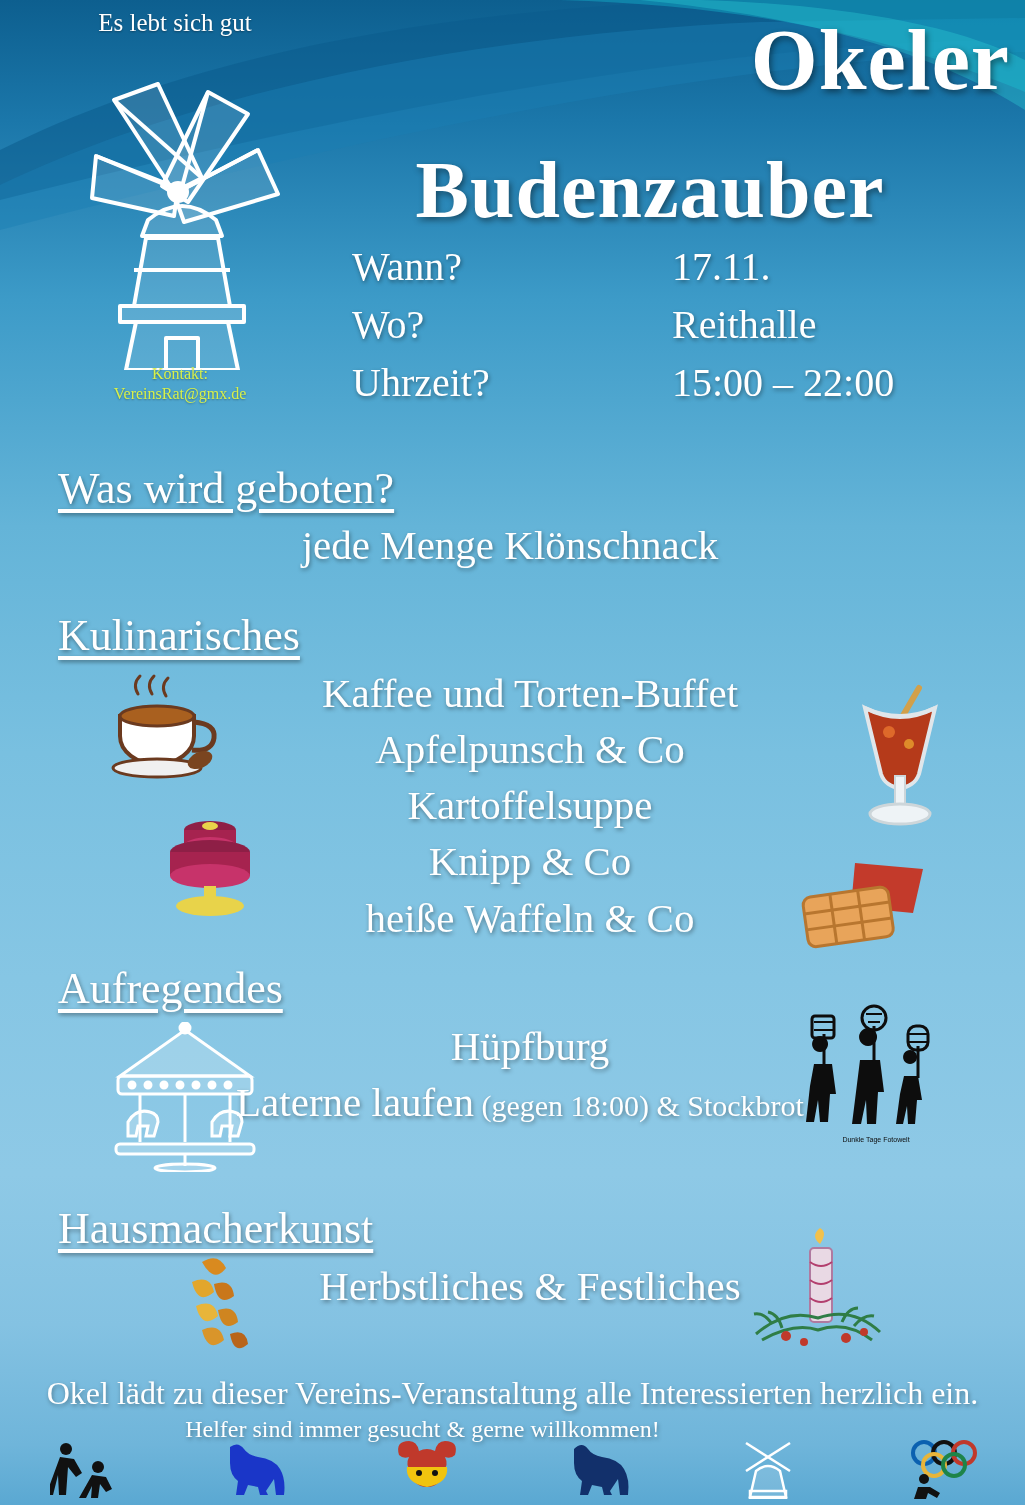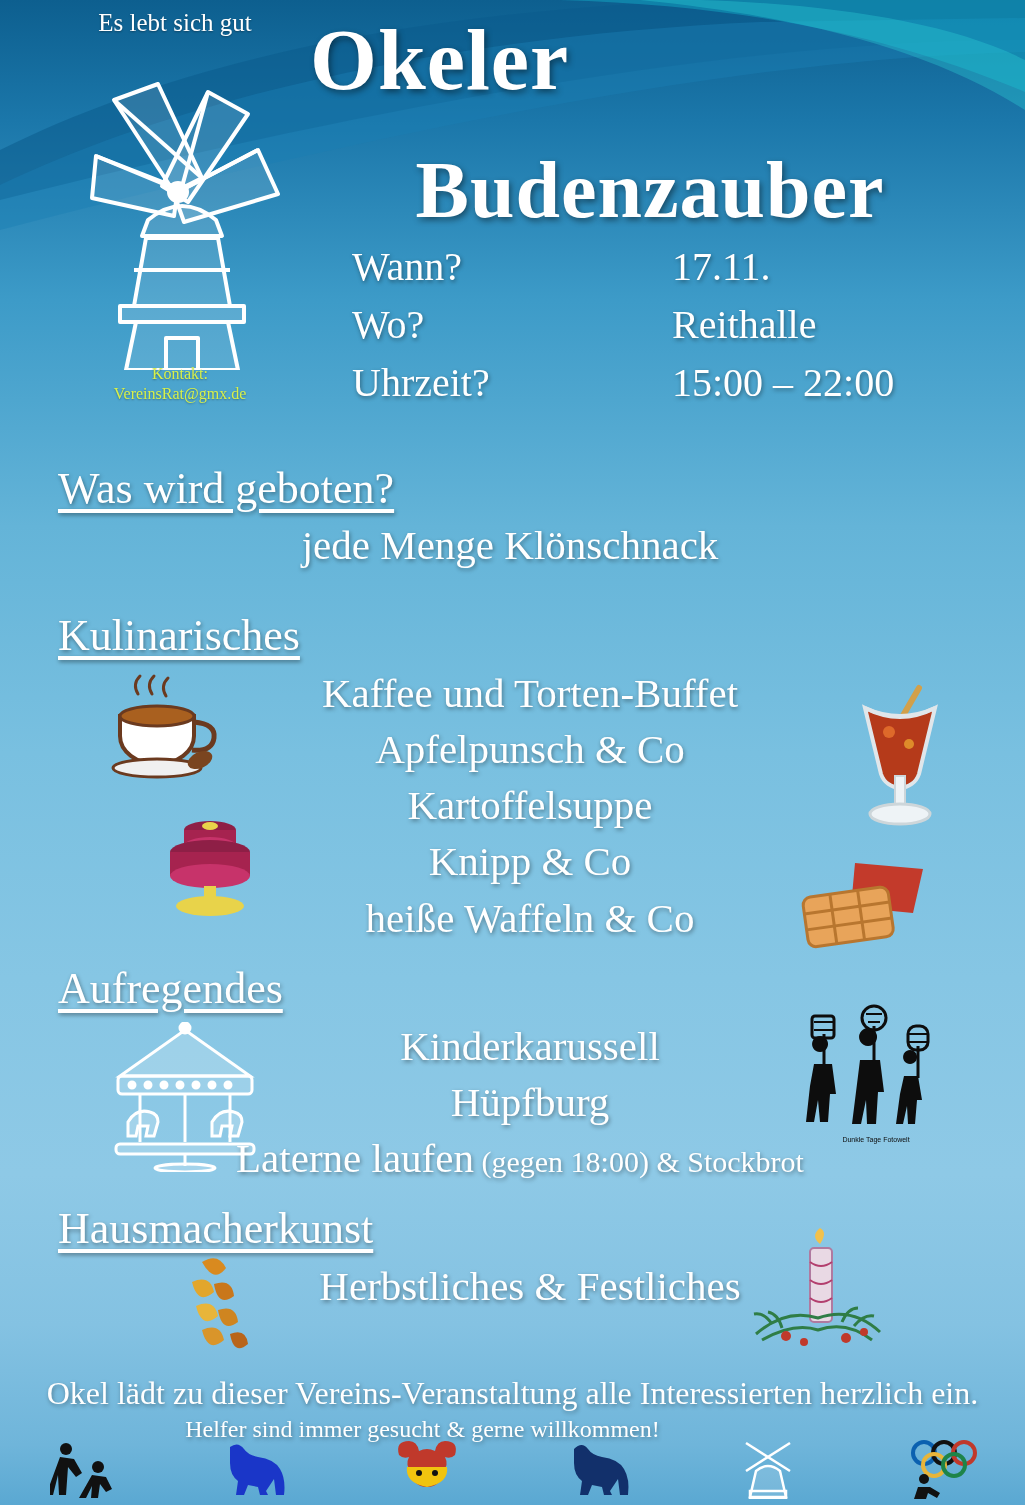--- a/index.html
+++ b/index.html
@@ -65,21 +65,21 @@
     color: #d8f14a;
     font-size: 16px;
     line-height: 1.25;
     text-shadow: 0 1px 2px rgba(0,0,0,.35);
   }
   .title1 {
     position: absolute;
     left: 310px;
     top: 10px;
     width: 700px;
-    text-align: left;
+    text-align: right;
     font-size: 86px;
     font-weight: bold;
     letter-spacing: 1px;
     text-shadow: 2px 3px 6px rgba(0,0,0,.45);
   }
   .title2 {
     position: absolute;
     left: 290px;
     top: 145px;
     width: 720px;
@@ -302,21 +302,20 @@
           <line x1="10" y1="68" x2="96" y2="68"></line>
           <line x1="38" y1="36" x2="38" y2="86"></line>
           <line x1="66" y1="36" x2="66" y2="86"></line>
         </g>
       </g>
     </svg>
   </div>
 
   <div class="section-head" id="head-aufregendes">Aufregendes</div>
   <div class="lines" id="aufregendes-list">
-    <div>Kinderkarussell</div>
     <div>Hüpfburg</div>
     <div style="margin-left:-20px;">
       <span>Laterne laufen</span><span class="small-inline"> (gegen 18:00) &amp; Stockbrot</span>
     </div>
   </div>
 
   <div class="art" style="left:100px;top:1022px;">
     <svg width="170" height="150" viewBox="0 0 170 150">
       <g stroke="#ffffff" stroke-width="3" fill="none">
         <path d="M85 8 L150 54 L20 54 Z" fill="#ffffff" fill-opacity="0.18"></path>

